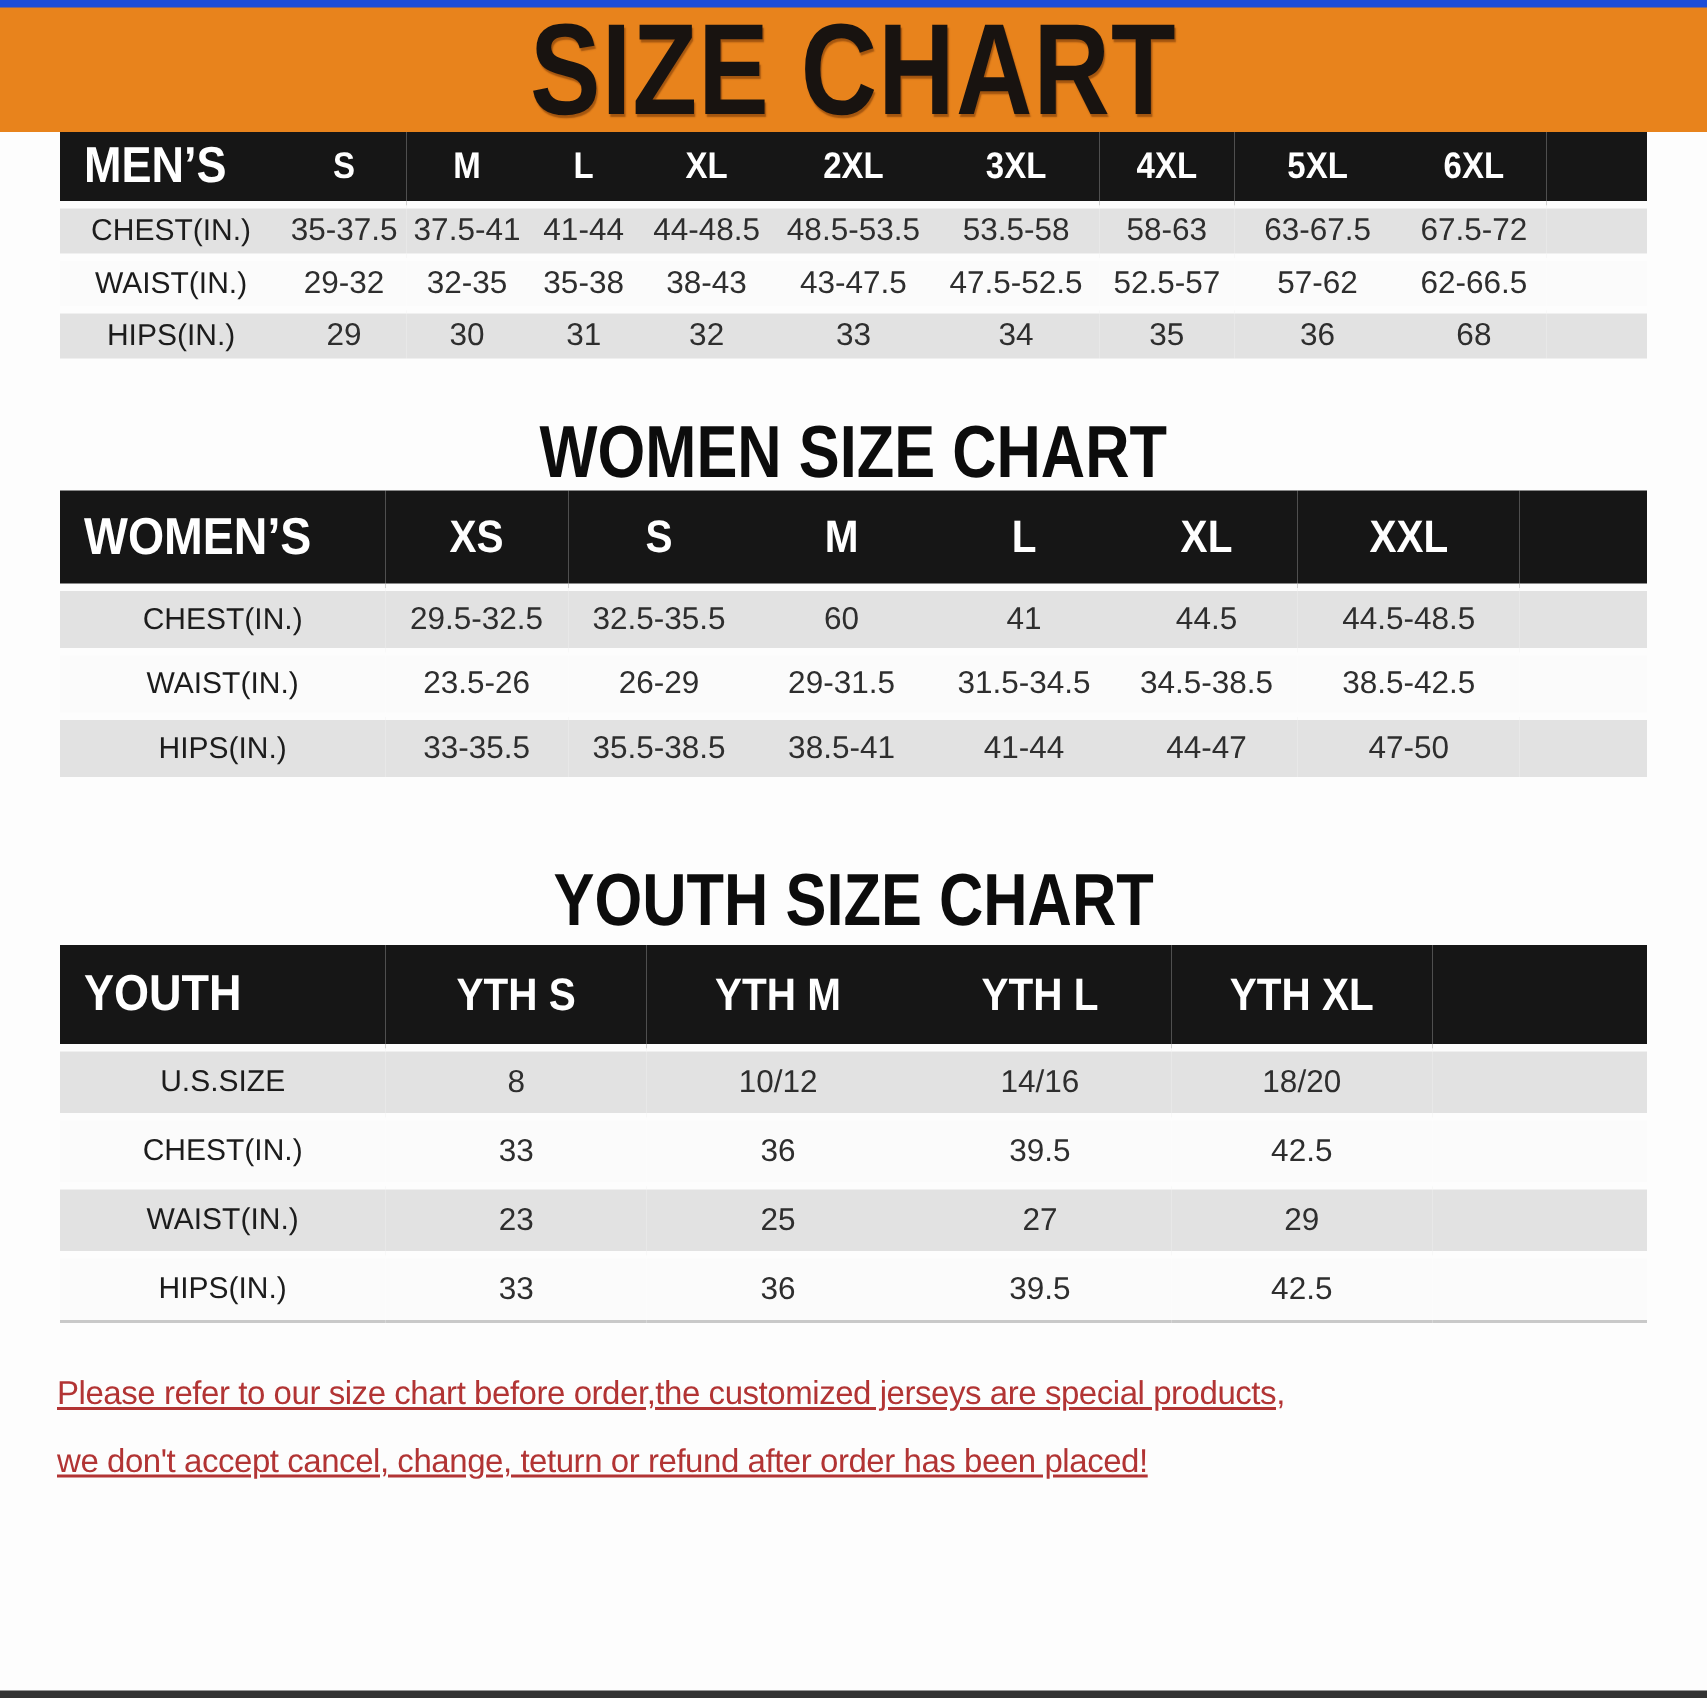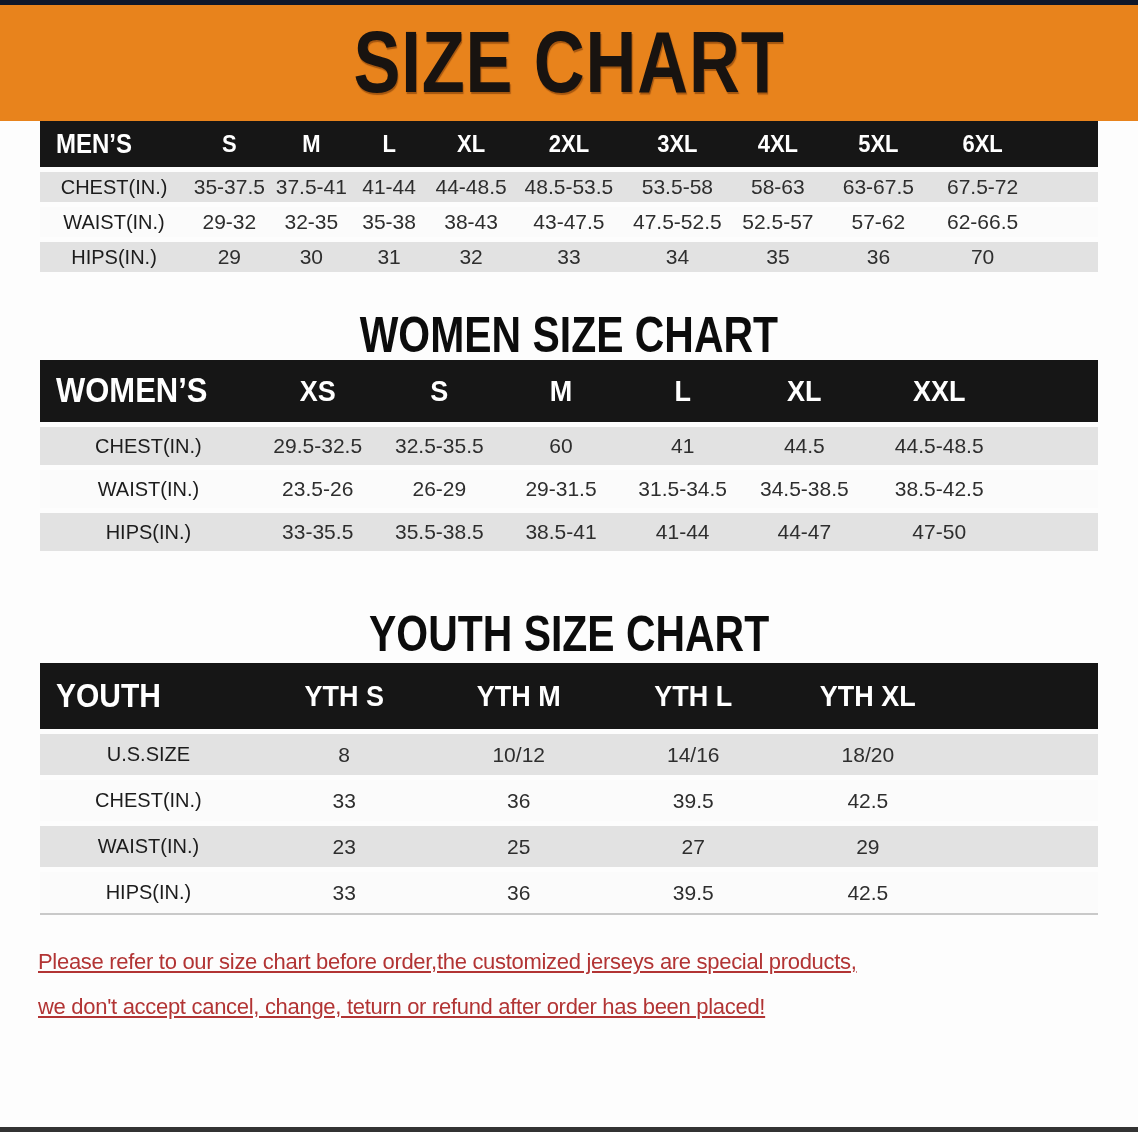--- a/index.html
+++ b/index.html
@@ -6,23 +6,23 @@
   .page{
     position:relative;
     width:1138px;height:1132px;
     background:#fdfdfd;
     overflow:hidden;
     font-family:"Liberation Sans", sans-serif;
   }
 
   
   .banner{
-    height:121px;
+    height:88px;
     background:var(--accent,#e8831c);
-    border-top:5px solid #0f172a;
+    border-top:5px solid #1d4ed8;
     box-sizing:border-box;
     display:flex;align-items:center;justify-content:center;
   }
   .banner-title{
     font-size:80px;font-weight:bold;color:#181310;
     letter-spacing:1px;line-height:1;
     display:inline-block;transform:scale(.88,1.08);
     text-shadow:1px 2px 1px rgba(80,30,0,.45);
     white-space:nowrap;
   }
@@ -58,21 +58,21 @@
   table.size-table td{
     text-align:center;vertical-align:middle;padding:0;
     font-size:21px;color:#2e2e2e;white-space:nowrap;
     border-top:5px solid #fdfdfd;
   }
   table.size-table td.rowlabel{font-size:20px;color:#1c1c1c;}
   table.size-table tbody tr:nth-child(odd) td{background:var(--rowgray,#e2e2e2);}
   table.size-table tbody tr:nth-child(even) td{background:#fbfbfb;}
 
   .t-man th{height:46px;font-size:22px;}
-  .t-man th.corner{font-size:24px;}
+  .t-man th.corner{font-size:30px;}
   .t-man td{height:30px;border-top-width:6px;}
 
   .t-women th{height:62px;font-size:27px;}
   .t-women th.corner{font-size:31px;}
   .t-women td{height:38px;border-top-width:4px;}
 
   .t-youth th{height:66px;font-size:27px;margin-left:28px;}
   .t-youth th.corner{font-size:30px;}
   .t-youth td{height:41px;border-top-width:4px;}
 
@@ -158,21 +158,21 @@
           <tr>
             <td class="rowlabel">HIPS(IN.)</td>
             <td>29</td>
             <td>30</td>
             <td>31</td>
             <td>32</td>
             <td>33</td>
             <td>34</td>
             <td>35</td>
             <td>36</td>
-            <td>70</td>
+            <td>68</td>
             <td></td>
           </tr>
         </tbody>
     </table>
   </div>
 
   <div>
     <div class="section-heading h-women">
       <span>WOMEN SIZE CHART</span>
     </div>

